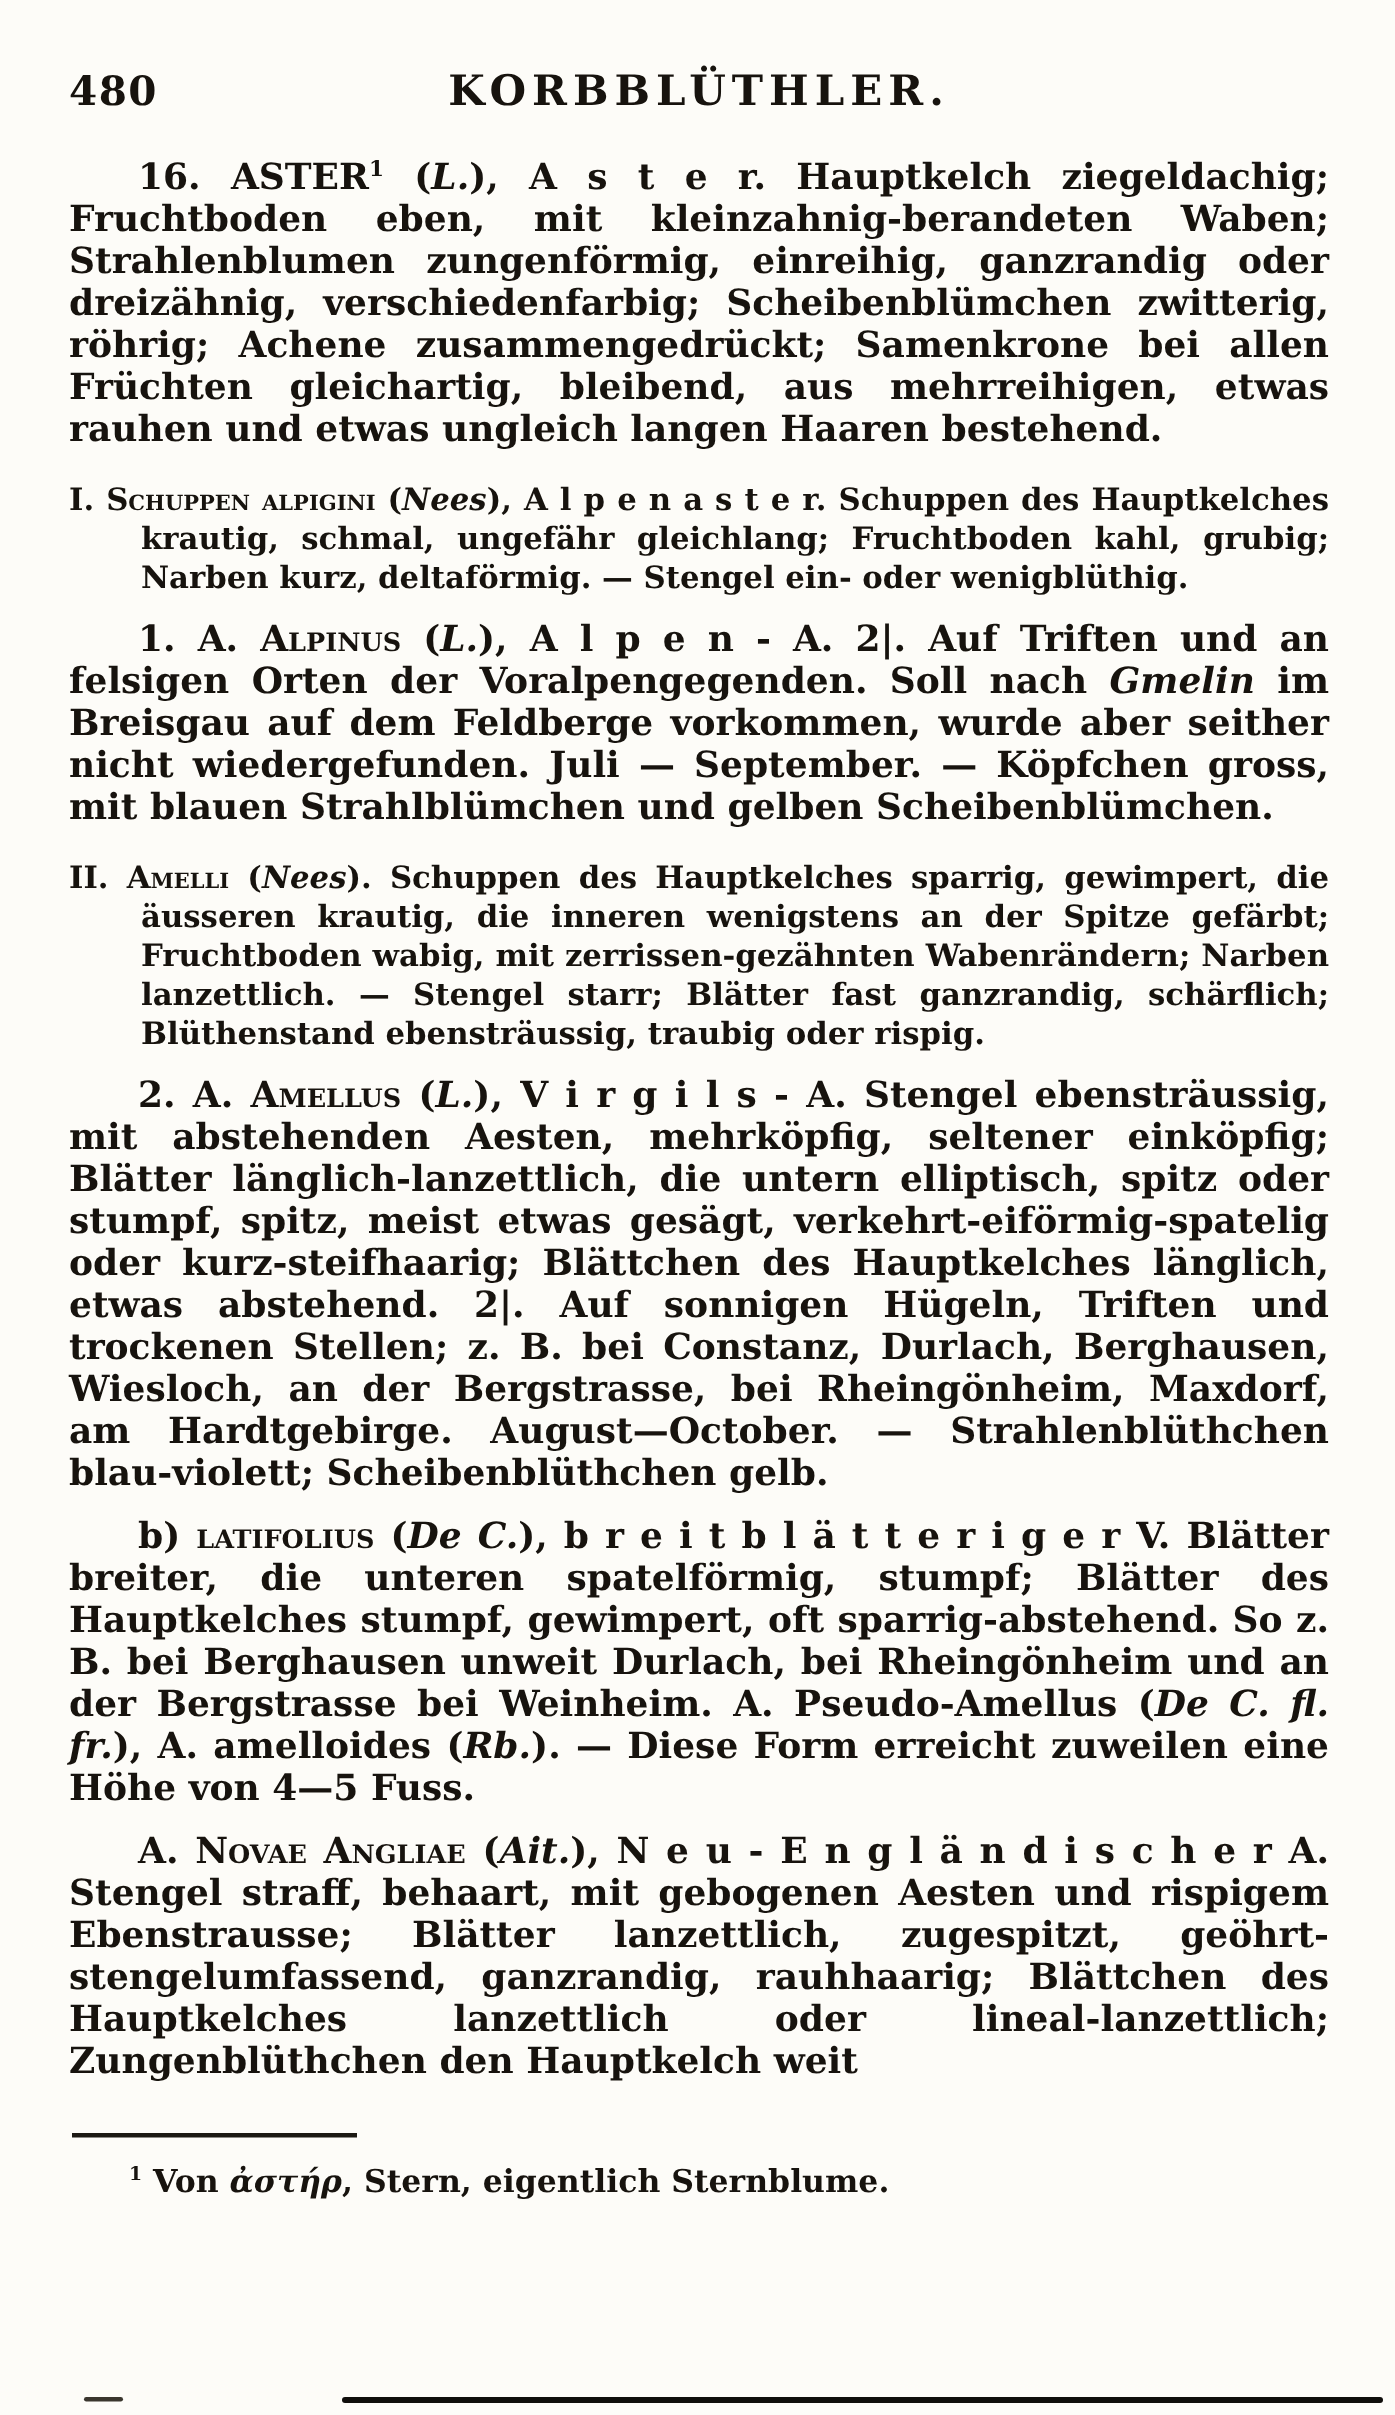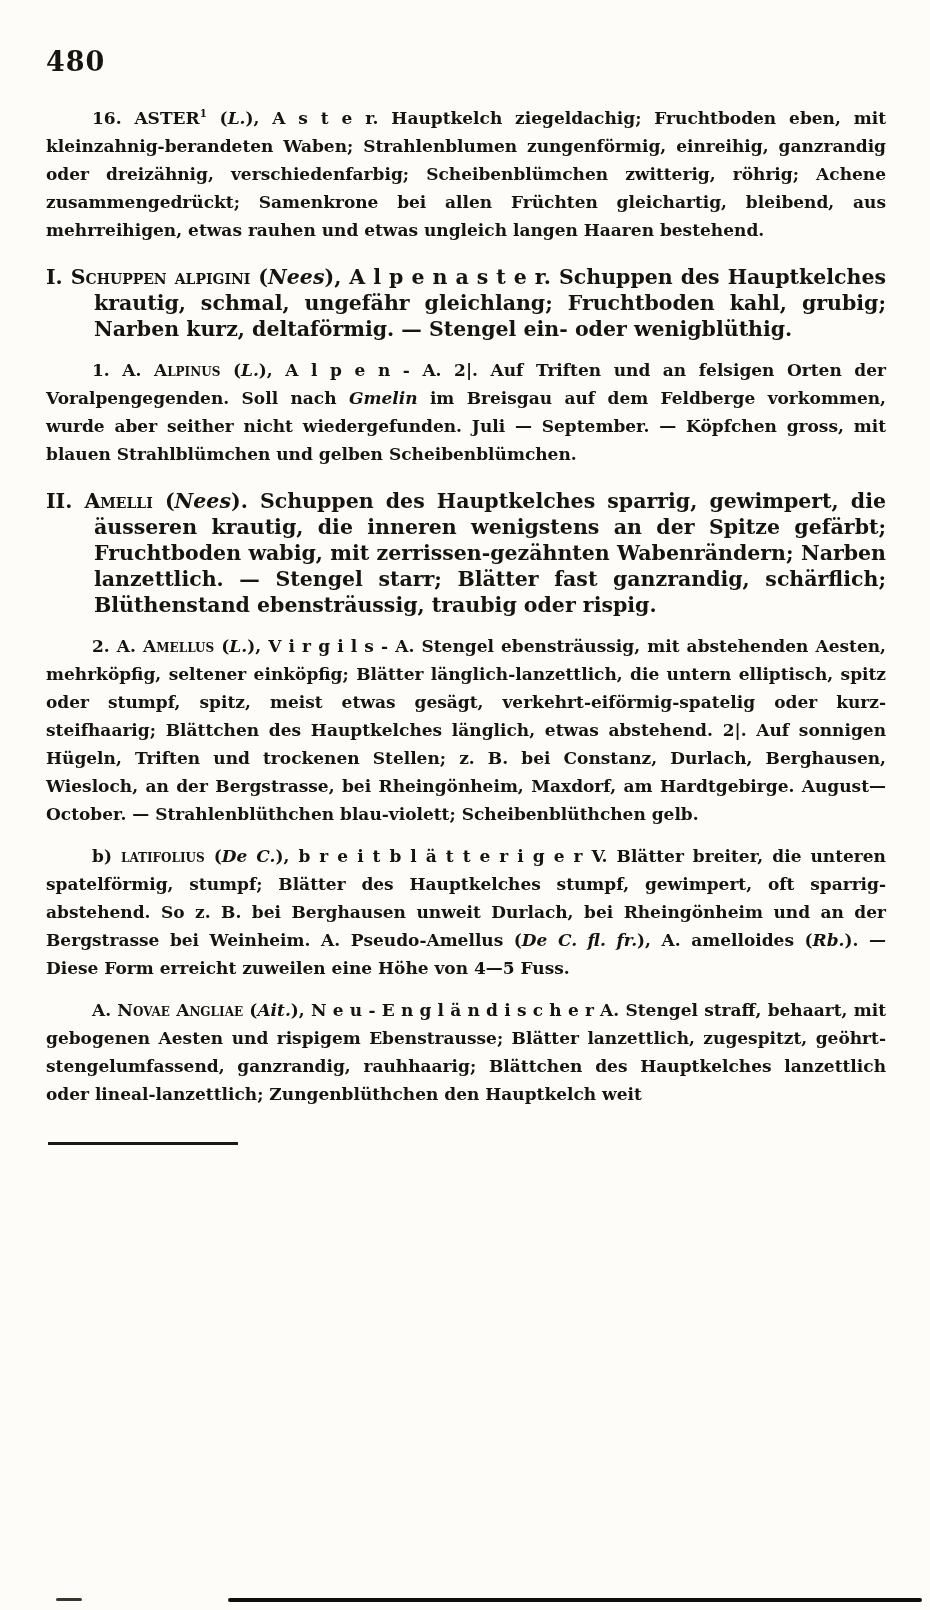--- a/index.html
+++ b/index.html
@@ -35,21 +35,21 @@
     font-size: 28px;
     letter-spacing: 4px;
   }
 
   .block {
     margin: 0;
     text-align: justify;
     hyphens: auto;
   }
   .species {
-    font-size: 17px;
+    font-size: 24px;
     line-height: 28px;
     text-indent: 46px;
     margin-top: 14px;
   }
   .section {
     font-size: 20.5px;
     line-height: 26px;
     padding-left: 48px;
     text-indent: -48px;
     margin-top: 20px;
@@ -99,32 +99,34 @@
     border-radius: 2px;
   }
 </style>
 </head>
 <body>
 
 <div class="page">
 
   <header class="page-header">
     <span class="page-number">480</span>
+    <span class="running-title">KORBBLÜTHLER.</span>
   </header>
 
   <main class="text-column">
       <p class="block species"><span>16. ASTER</span><span class="st-sup">1</span><span> (</span><span class="st-i">L.</span><span>), A s t e r.  </span><span>Hauptkelch ziegeldachig; Fruchtboden eben, mit kleinzahnig-berandeten Waben; Strahlenblumen zungenförmig, einreihig, ganzrandig oder dreizähnig, verschiedenfarbig; Scheibenblümchen zwitterig, röhrig; Achene zusammengedrückt; Samenkrone bei allen Früchten gleichartig, bleibend, aus mehrreihigen, etwas rauhen und etwas ungleich langen Haaren bestehend.</span></p>
       <p class="block section"><span>I. </span><span class="st-sc">Schuppen alpigini</span><span> (</span><span class="st-i">Nees</span><span>), A l p e n a s t e r.  Schuppen des Hauptkelches krautig, schmal, ungefähr gleichlang; Fruchtboden kahl, grubig; Narben kurz, deltaförmig. — Stengel ein- oder wenigblüthig.</span></p>
       <p class="block species"><span>1. A. </span><span class="st-sc">Alpinus</span><span> (</span><span class="st-i">L.</span><span>), A l p e n - A. 2|. Auf Triften und an felsigen Orten der Voralpengegenden. Soll nach </span><span class="st-i">Gmelin</span><span> im Breisgau auf dem Feldberge vorkommen, wurde aber seither nicht wiedergefunden. Juli — September. — Köpfchen gross, mit blauen Strahlblümchen und gelben Scheibenblümchen.</span></p>
       <p class="block section"><span>II. </span><span class="st-sc">Amelli</span><span> (</span><span class="st-i">Nees</span><span>). Schuppen des Hauptkelches sparrig, gewimpert, die äusseren krautig, die inneren wenigstens an der Spitze gefärbt; Fruchtboden wabig, mit zerrissen-gezähnten Wabenrändern; Narben lanzettlich. — Stengel starr; Blätter fast ganzrandig, schärflich; Blüthenstand ebensträussig, traubig oder rispig.</span></p>
       <p class="block species"><span>2. A. </span><span class="st-sc">Amellus</span><span> (</span><span class="st-i">L.</span><span>), V i r g i l s - A.  Stengel ebensträussig, mit abstehenden Aesten, mehrköpfig, seltener einköpfig; Blätter länglich-lanzettlich, die untern elliptisch, spitz oder stumpf, spitz, meist etwas gesägt, verkehrt-eiförmig-spatelig oder kurz-steifhaarig; Blättchen des Hauptkelches länglich, etwas abstehend. 2|. Auf sonnigen Hügeln, Triften und trockenen Stellen; z. B. bei Constanz, Durlach, Berghausen, Wiesloch, an der Bergstrasse, bei Rheingönheim, Maxdorf, am Hardtgebirge. August—October. — Strahlenblüthchen blau-violett; Scheibenblüthchen gelb.</span></p>
       <p class="block species"><span>b) </span><span class="st-sc">latifolius</span><span> (</span><span class="st-i">De C.</span><span>), b r e i t b l ä t t e r i g e r  V.  Blätter breiter, die unteren spatelförmig, stumpf; Blätter des Hauptkelches stumpf, gewimpert, oft sparrig-abstehend. So z. B. bei Berghausen unweit Durlach, bei Rheingönheim und an der Bergstrasse bei Weinheim. A. Pseudo-Amellus (</span><span class="st-i">De C. fl. fr.</span><span>), A. amelloides (</span><span class="st-i">Rb.</span><span>). — Diese Form erreicht zuweilen eine Höhe von 4—5 Fuss.</span></p>
       <p class="block species"><span>A. </span><span class="st-sc">Novae Angliae</span><span> (</span><span class="st-i">Ait.</span><span>), N e u - E n g l ä n d i s c h e r  A.  Stengel straff, behaart, mit gebogenen Aesten und rispigem Ebenstrausse; Blätter lanzettlich, zugespitzt, geöhrt-stengelumfassend, ganzrandig, rauhhaarig; Blättchen des Hauptkelches lanzettlich oder lineal-lanzettlich; Zungenblüthchen den Hauptkelch weit</span></p>
     </main>
 
   <div class="footnote-area">
     <div class="footnote-rule"></div>
+    <p class="footnote"><span class="st-sup">1</span><span> Von </span><span class="st-i">ἀστήρ</span><span>, Stern, eigentlich Sternblume.</span></p>
   </div>
 
   <div class="scan-speck"></div>
   <div class="scan-edge"></div>
 
 </div>
 
 </body></html>

